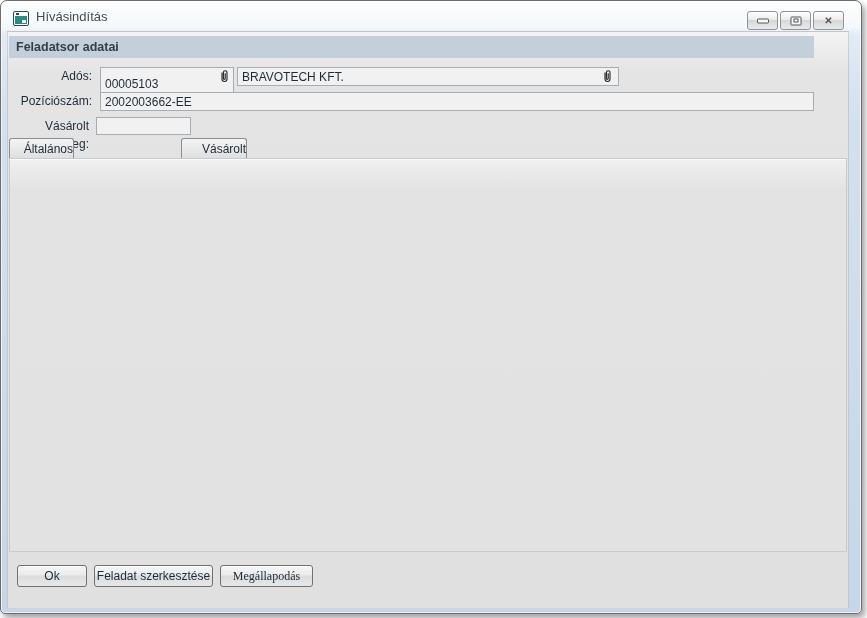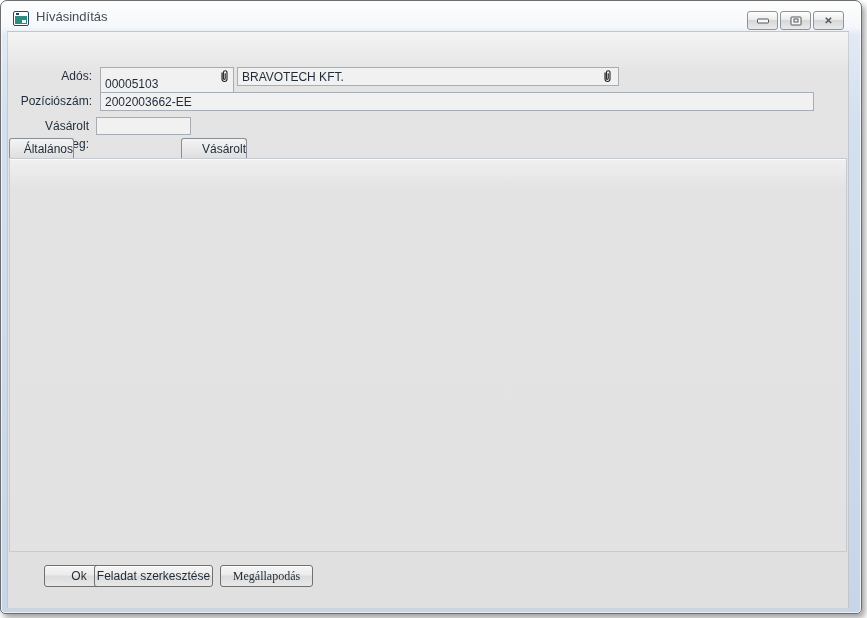--- a/index.html
+++ b/index.html
@@ -72,20 +72,21 @@
             <span class="glyph-max"></span>
           </span>
       </div>
       <div class="win-btn" style="left:812px;">
         <span class="cx" style="font-size:10px;color:#50565c;font-weight:bold;line-height:10px;">✕</span>
       </div>
     </div>
 
     <div class="dialog-bg"></div>
 
+    <div class="group-header" style="background: rgb(195, 207, 219);">Feladatsor adatai</div>
 
     <div class="lbl" style="left:0;top:66px;width:96px;line-height:19px;">Adós:</div>
     <input class="input" style="left: 99px; top: 66px; width: 134px; height: 33px;" type="text" value="00005103">
     <span class="clip" style="left:218px;top:68px;">
       <svg width="11" height="14" viewBox="0 0 11 14">
           <path d="M3 3.5 V10 a2.5 2.5 0 0 0 5 0 V3.5 a1.8 1.8 0 0 0 -3.6 0 V9.5 a0.9 0.9 0 0 0 1.8 0 V4.2" fill="none" stroke="#222" stroke-width="1.1"></path>
         </svg>
     </span>
     <input class="input" style="left: 236px; top: 66px; width: 382px; height: 19px;" type="text" value="BRAVOTECH KFT.">
     <span class="clip" style="left:601px;top:68px;">
@@ -176,18 +177,18 @@
     <div class="combo" style="left:263px;top:514px;width:395px;height:19px;">
       <span class="val" style="line-height:18px;"></span>
       <span class="caret" style="right:24px;"></span>
       <span class="clip" style="right:5px;top:1px;">
         <svg width="11" height="14" viewBox="0 0 11 14">
             <path d="M3 3.5 V10 a2.5 2.5 0 0 0 5 0 V3.5 a1.8 1.8 0 0 0 -3.6 0 V9.5 a0.9 0.9 0 0 0 1.8 0 V4.2" fill="none" stroke="#222" stroke-width="1.1"></path>
           </svg>
       </span>
     </div>
 
-    <button class="btn" style="left:16px;top:564px;width:70px;height:22px;margin-left:27px;">Ok</button>
+    <button class="btn" style="left:16px;top:564px;width:70px;height:22px;">Ok</button>
     <button class="btn" style="left:93px;top:564px;width:119px;height:22px;">Feladat szerkesztése</button>
     <button class="btn" style="left:219px;top:564px;width:93px;height:22px;font-family:Liberation Serif, serif;">Megállapodás</button>
 
   </div>
 </div>
 
 </body></html>

